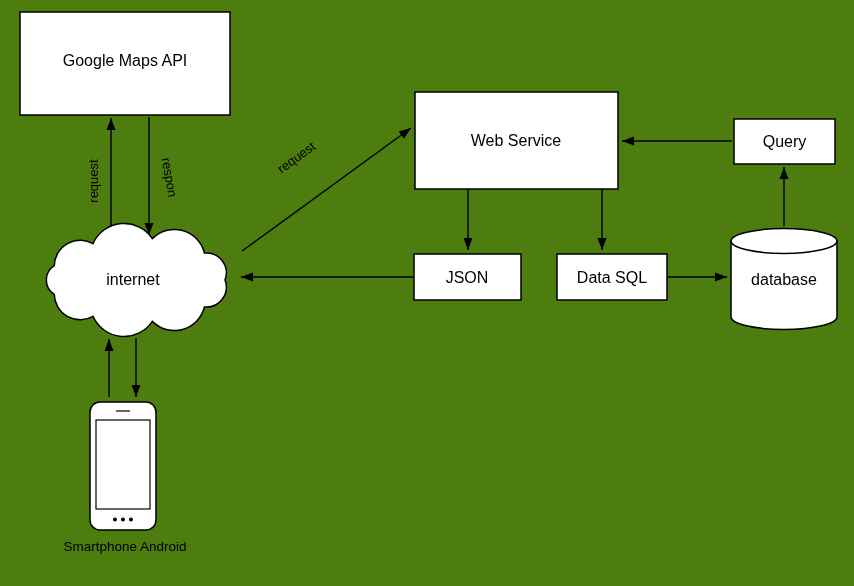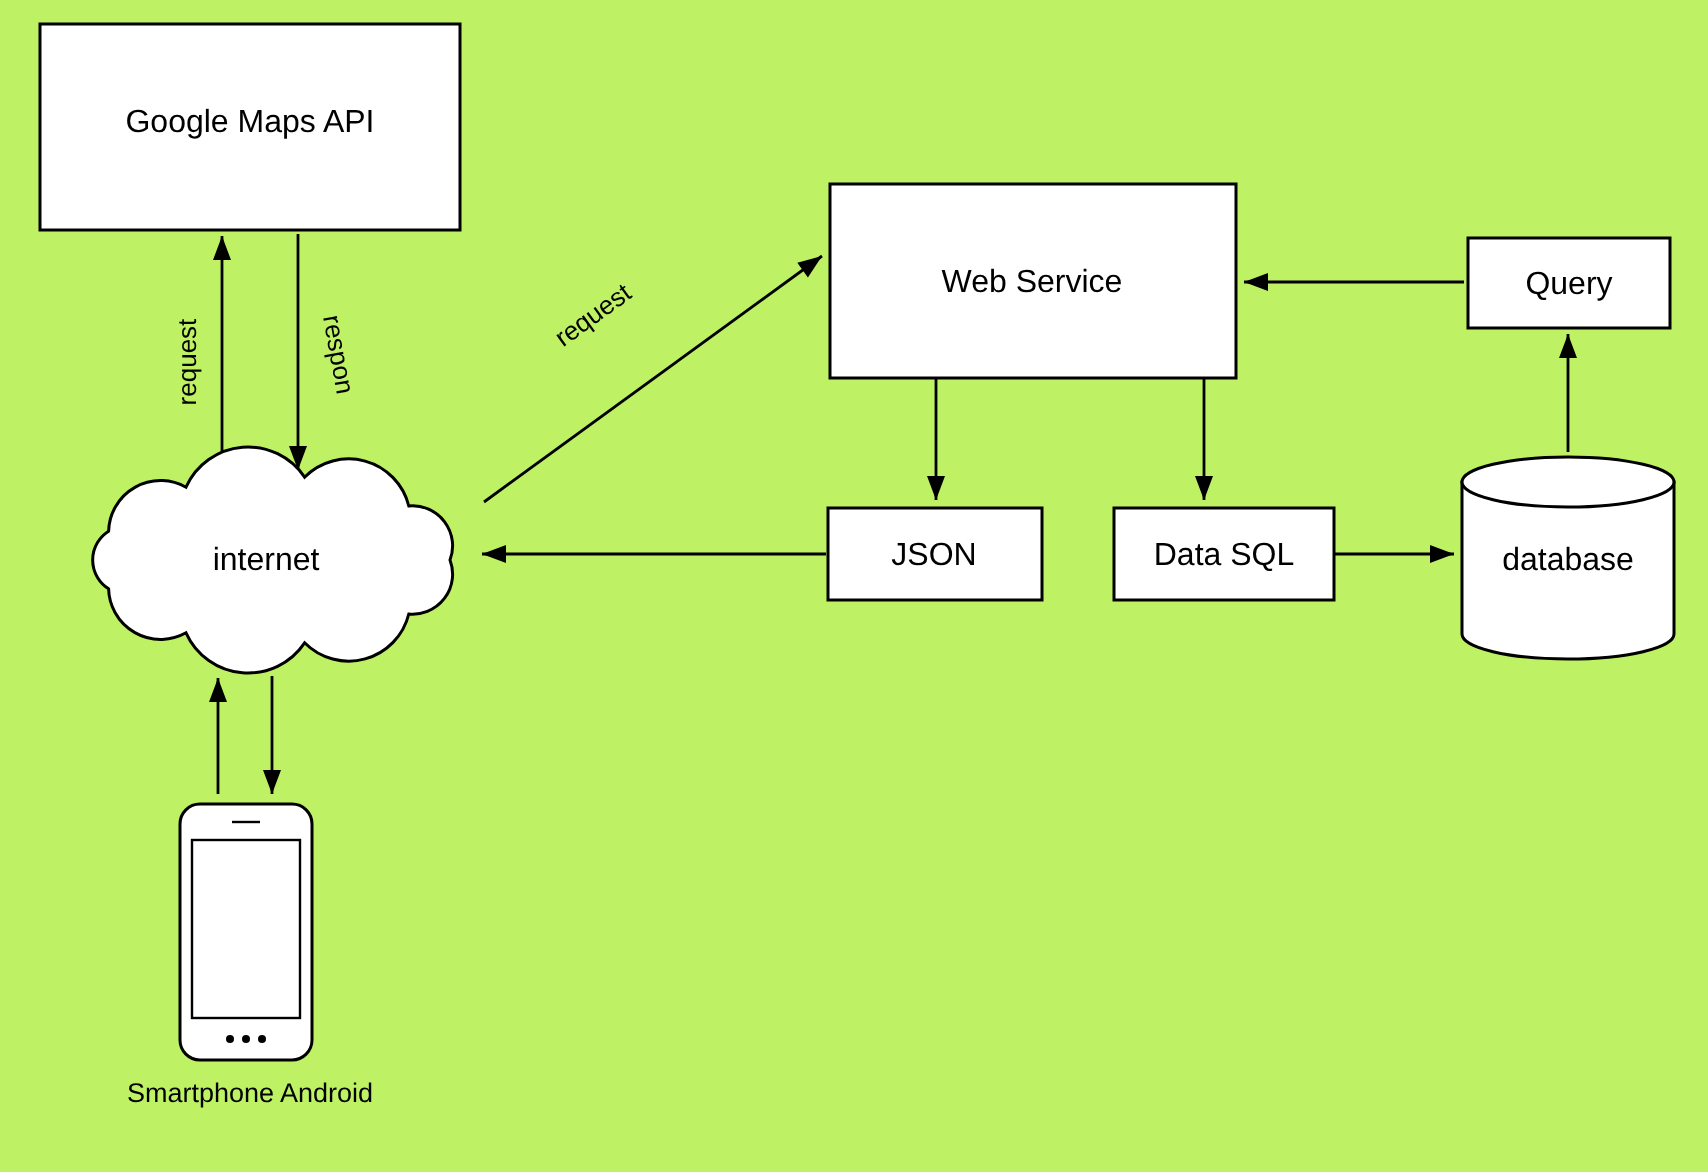--- a/index.html
+++ b/index.html
@@ -1,20 +1,20 @@
 <!DOCTYPE html>
 <html><head>
 <meta charset="utf-8">
 <style>
   html, body { margin: 0; padding: 0; background: #ffffff; }
   .canvas {
     position: relative;
     width: 854px;
     height: 586px;
-    background: #bef264;
+    background: #4d7c0f;
     font-family: "Liberation Sans", sans-serif;
     overflow: hidden;
   }
   svg { display: block; }
   text {
     fill: #000000;
     font-family: "Liberation Sans", sans-serif;
   }
   .node-label { font-size: 16px; }
   .edge-label { font-size: 13px; }

